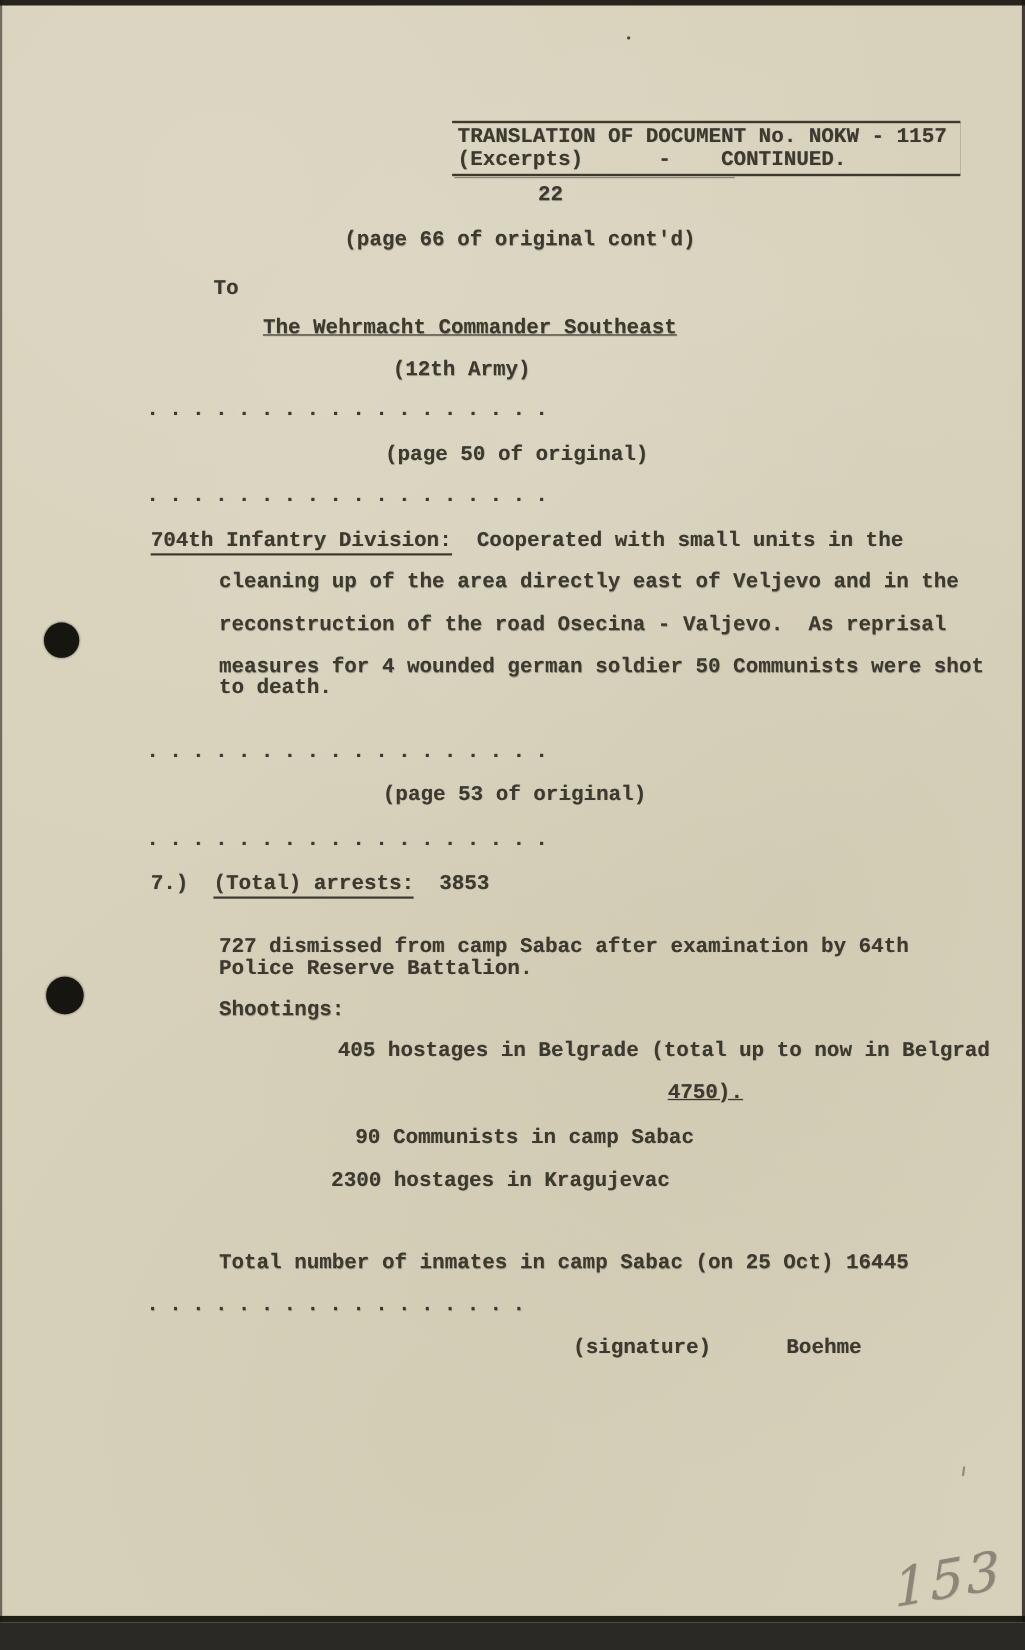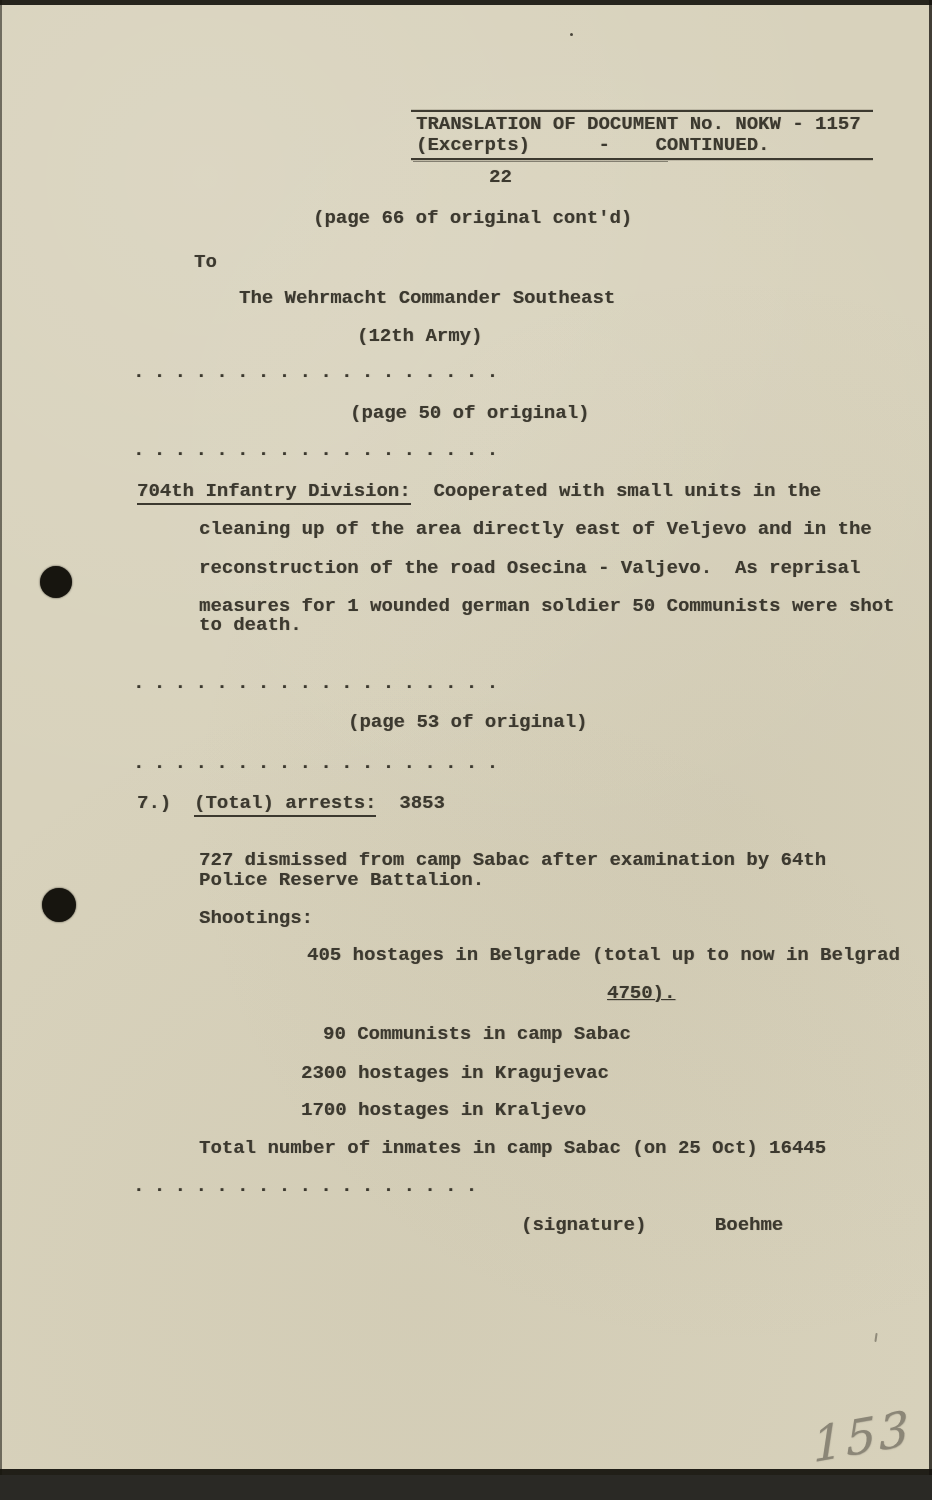--- a/index.html
+++ b/index.html
@@ -89,51 +89,50 @@
     <div class="t hline1">TRANSLATION OF DOCUMENT No. NOKW - 1157</div>
     <div class="t hline2">(Excerpts)      -    CONTINUED.</div>
   </div>
   <div class="underline-extra"></div>
 
   <div class="t" style="left:489px;top:167px;text-align:right;">22</div>
 
   <div class="t" style="left:313px;top:208px;">(page 66 of original cont'd)</div>
 
   <div class="t" style="left:194px;top:252px;">To</div>
-  <div class="t" style="left:239px;top:288px;">The Wehrmacht Commander Southeast</div>
+  <div class="t" style="left:239px;top:288px;text-decoration:underline;">The Wehrmacht Commander Southeast</div>
   <div class="t" style="left:357px;top:326px;">(12th Army)</div>
 
   <div class="t dots" style="left:133px;top:362px;">. . . . . . . . . . . . . . . . . .</div>
 
   <div class="t" style="left:350px;top:403px;text-align:right;">(page 50 of original)</div>
 
   <div class="t dots" style="left:133px;top:440px;">. . . . . . . . . . . . . . . . . .</div>
 
   <div class="t" style="left:137px;top:481px;"><span class="u">704th Infantry Division:</span><span>  Cooperated with small units in the</span></div>
   <div class="t" style="left:199px;top:519px;">cleaning up of the area directly east of Veljevo and in the</div>
   <div class="t" style="left:199px;top:558px;">reconstruction of the road Osecina - Valjevo.  As reprisal</div>
-  <div class="t" style="left:199px;top:596px;">measures for 1 wounded german soldier 50 Communists were shot</div>
+  <div class="t" style="left:199px;top:596px;">measures for 4 wounded german soldier 50 Communists were shot</div>
   <div class="t" style="left:199px;top:615px;">to death.</div>
 
   <div class="t dots" style="left:133px;top:673px;">. . . . . . . . . . . . . . . . . .</div>
 
   <div class="t" style="left:348px;top:712px;">(page 53 of original)</div>
 
   <div class="t dots" style="left:133px;top:753px;">. . . . . . . . . . . . . . . . . .</div>
 
   <div class="t" style="left:137px;top:793px;"><span>7.)  </span><span class="u">(Total) arrests:</span><span>  3853</span></div>
   <div class="t" style="left:199px;top:850px;">727 dismissed from camp Sabac after examination by 64th</div>
   <div class="t" style="left:199px;top:870px;text-align:right;">Police Reserve Battalion.</div>
   <div class="t" style="left:199px;top:908px;">Shootings:</div>
 
   <div class="t" style="left:307px;top:945px;">405 hostages in Belgrade (total up to now in Belgrad</div>
   <div class="t" style="left:607px;top:983px;text-decoration:underline;">4750).</div>
   <div class="t" style="left:323px;top:1024px;">90 Communists in camp Sabac</div>
   <div class="t" style="left:301px;top:1063px;">2300 hostages in Kragujevac</div>
-  <div class="t" style="left:301px;top:1100px;">1700 hostages in Kraljevo</div>
   <div class="t" style="left:199px;top:1138px;">Total number of inmates in camp Sabac (on 25 Oct) 16445</div>
 
   <div class="t dots" style="left:133px;top:1176px;">. . . . . . . . . . . . . . . . .</div>
 
   <div class="t" style="left:521px;top:1215px;">(signature)      Boehme</div>
 
   <div class="pencil">153</div>
 
 </div>
 

